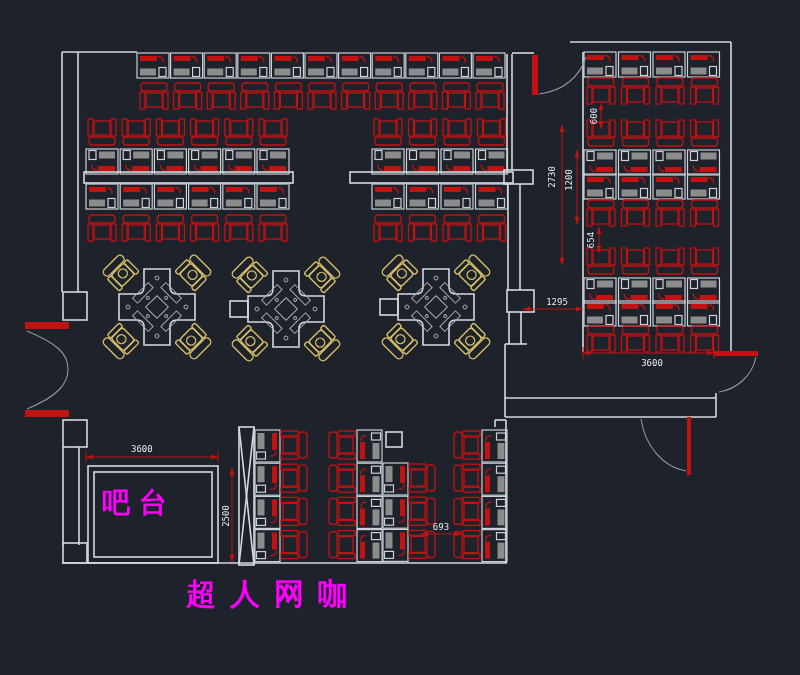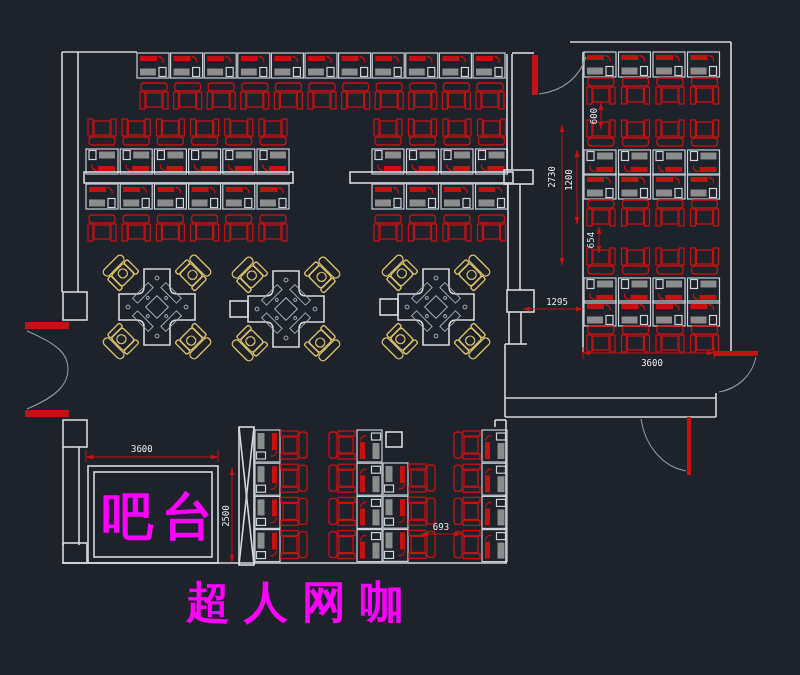--- a/index.html
+++ b/index.html
@@ -16,23 +16,23 @@
   .wall{stroke:var(--wall);fill:none;stroke-width:1.6px;}
   .rf {fill:var(--red);}
   .rl {stroke:var(--red);fill:none;stroke-width:1.3px;}
   .gf {fill:var(--monitor_gray);}
   .gl {stroke:var(--table_detail);fill:none;stroke-width:1px;}
   .yl {stroke:var(--vip_chair_yellow);fill:none;stroke-width:1.4px;}
   .dim{stroke:var(--red);fill:none;stroke-width:1px;}
   .dimf{fill:var(--red);}
   .arc{stroke:var(--door_arc_gray);fill:none;stroke-width:1.1px;}
   .dimtext{fill:var(--dimension_text);font-family:"DejaVu Sans Mono",monospace;font-size:9px;}
-  .bar-label{position:absolute;left:102px;top:486px;font-size:51px;font-weight:bold;
+  .bar-label{position:absolute;left:102px;top:486px;font-size:28px;font-weight:bold;
              color:var(--label_magenta);letter-spacing:9px;line-height:1.2;}
-  .title{position:absolute;left:186px;top:576px;font-size:44px;font-weight:bold;
+  .title{position:absolute;left:186px;top:576px;font-size:30px;font-weight:bold;
          color:var(--label_magenta);letter-spacing:14px;line-height:1.2;}
 </style>
 </head>
 <body>
 
 <div class="canvas">
   <svg width="800" height="675" viewBox="0 0 800 675">
     <g id="gen-tables">
         <g transform="translate(157,307)">
           <path d="M -13 -38 H 13 V -20 Q 13 -13 20 -13 H 38 V 13 H 20 Q 13 13 13 20 V 38 H -13 V 20 Q -13 13 -20 13 H -38 V -13 H -20 Q -13 -13 -13 -20 Z" class="wall" stroke-width="1.2"></path>

